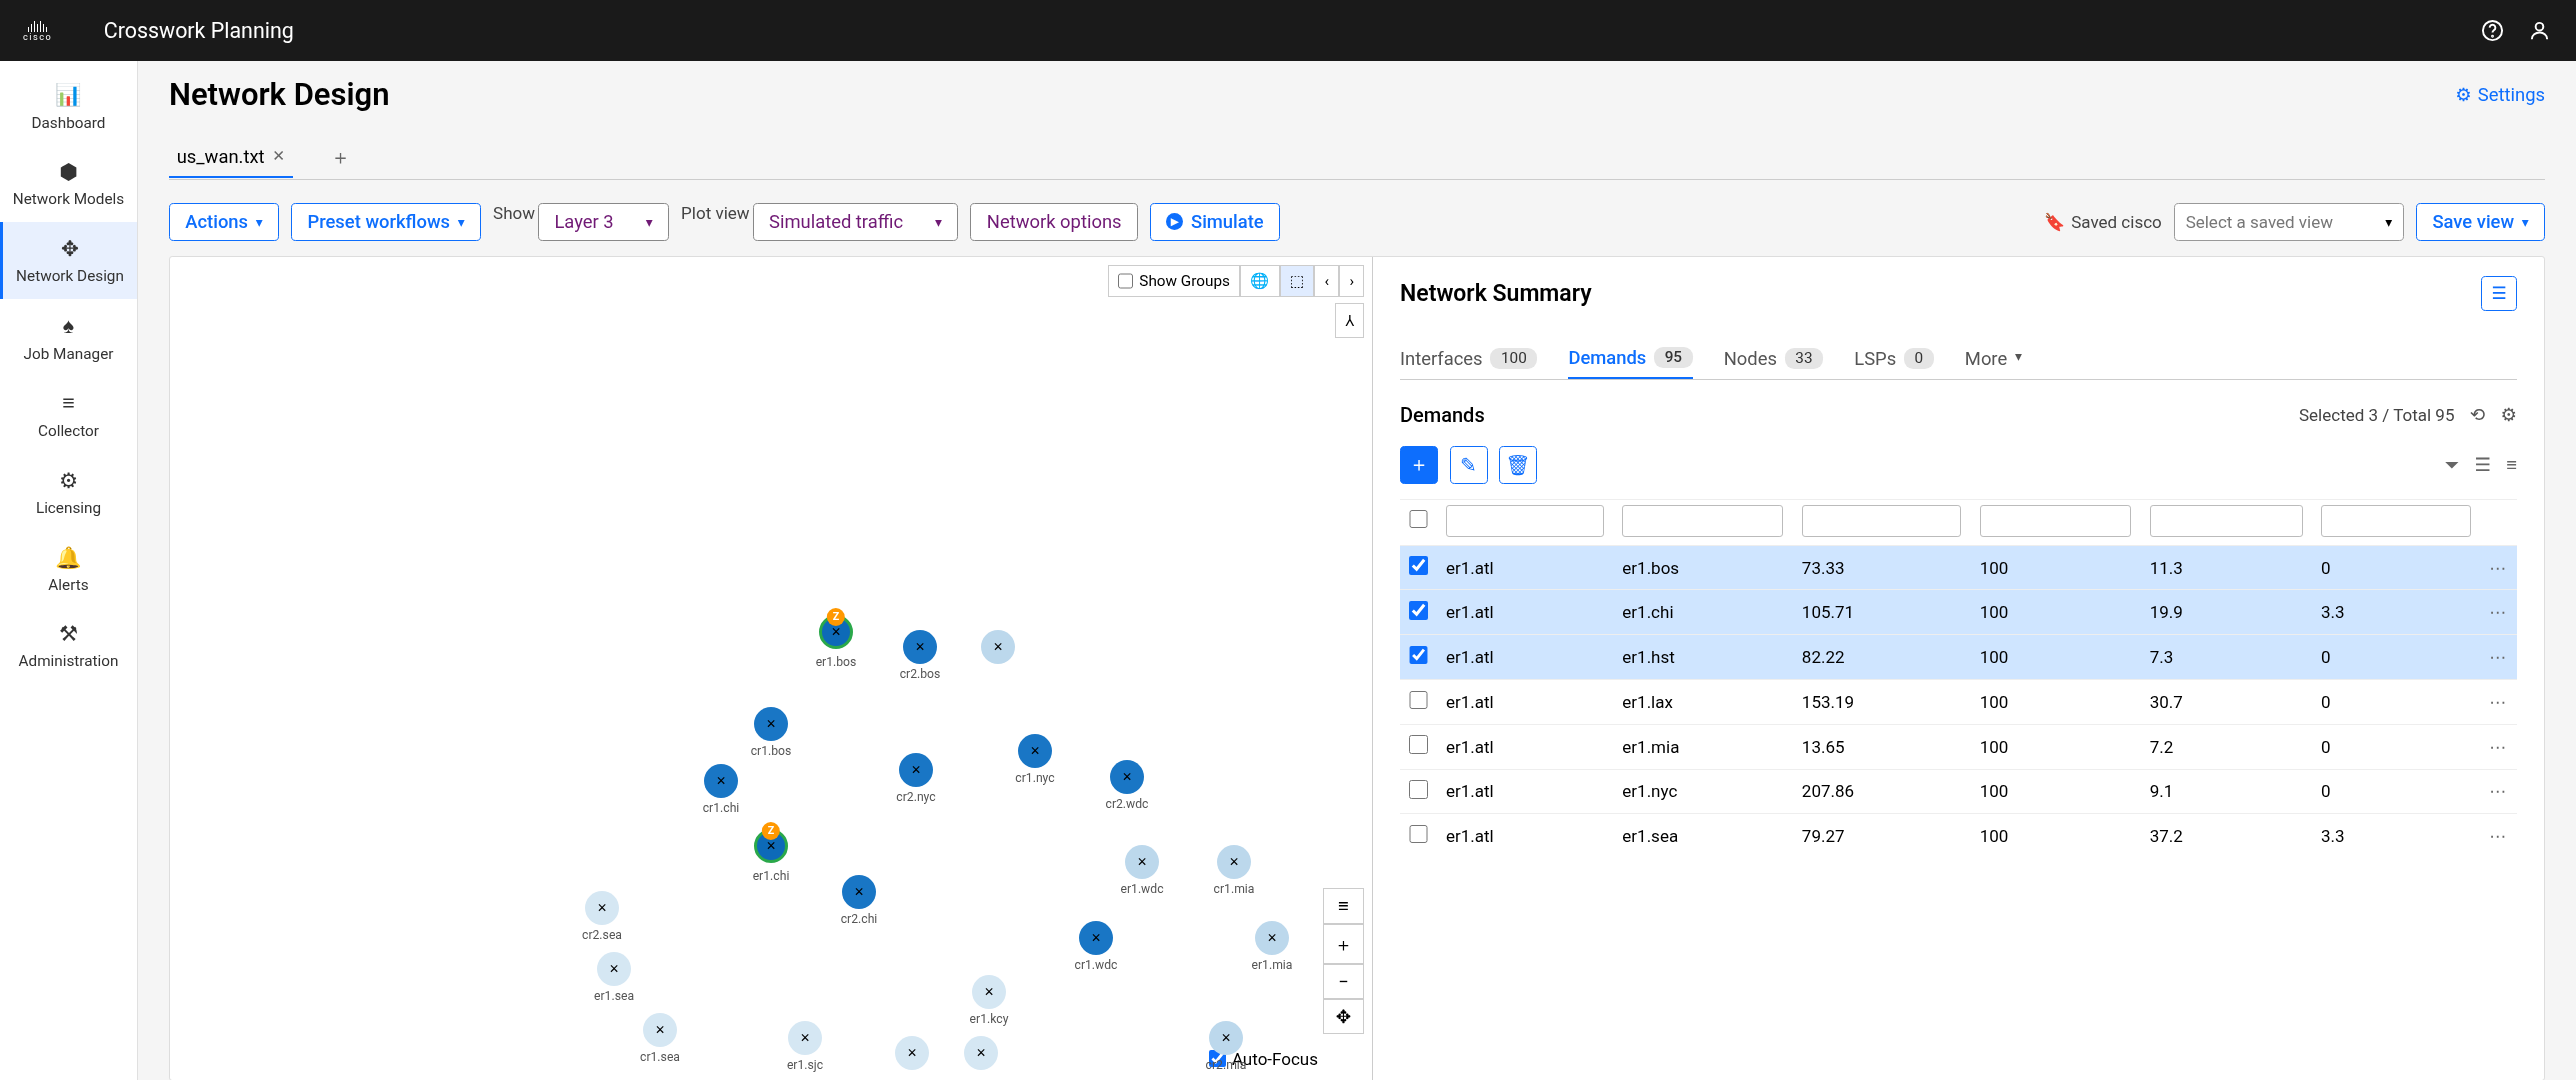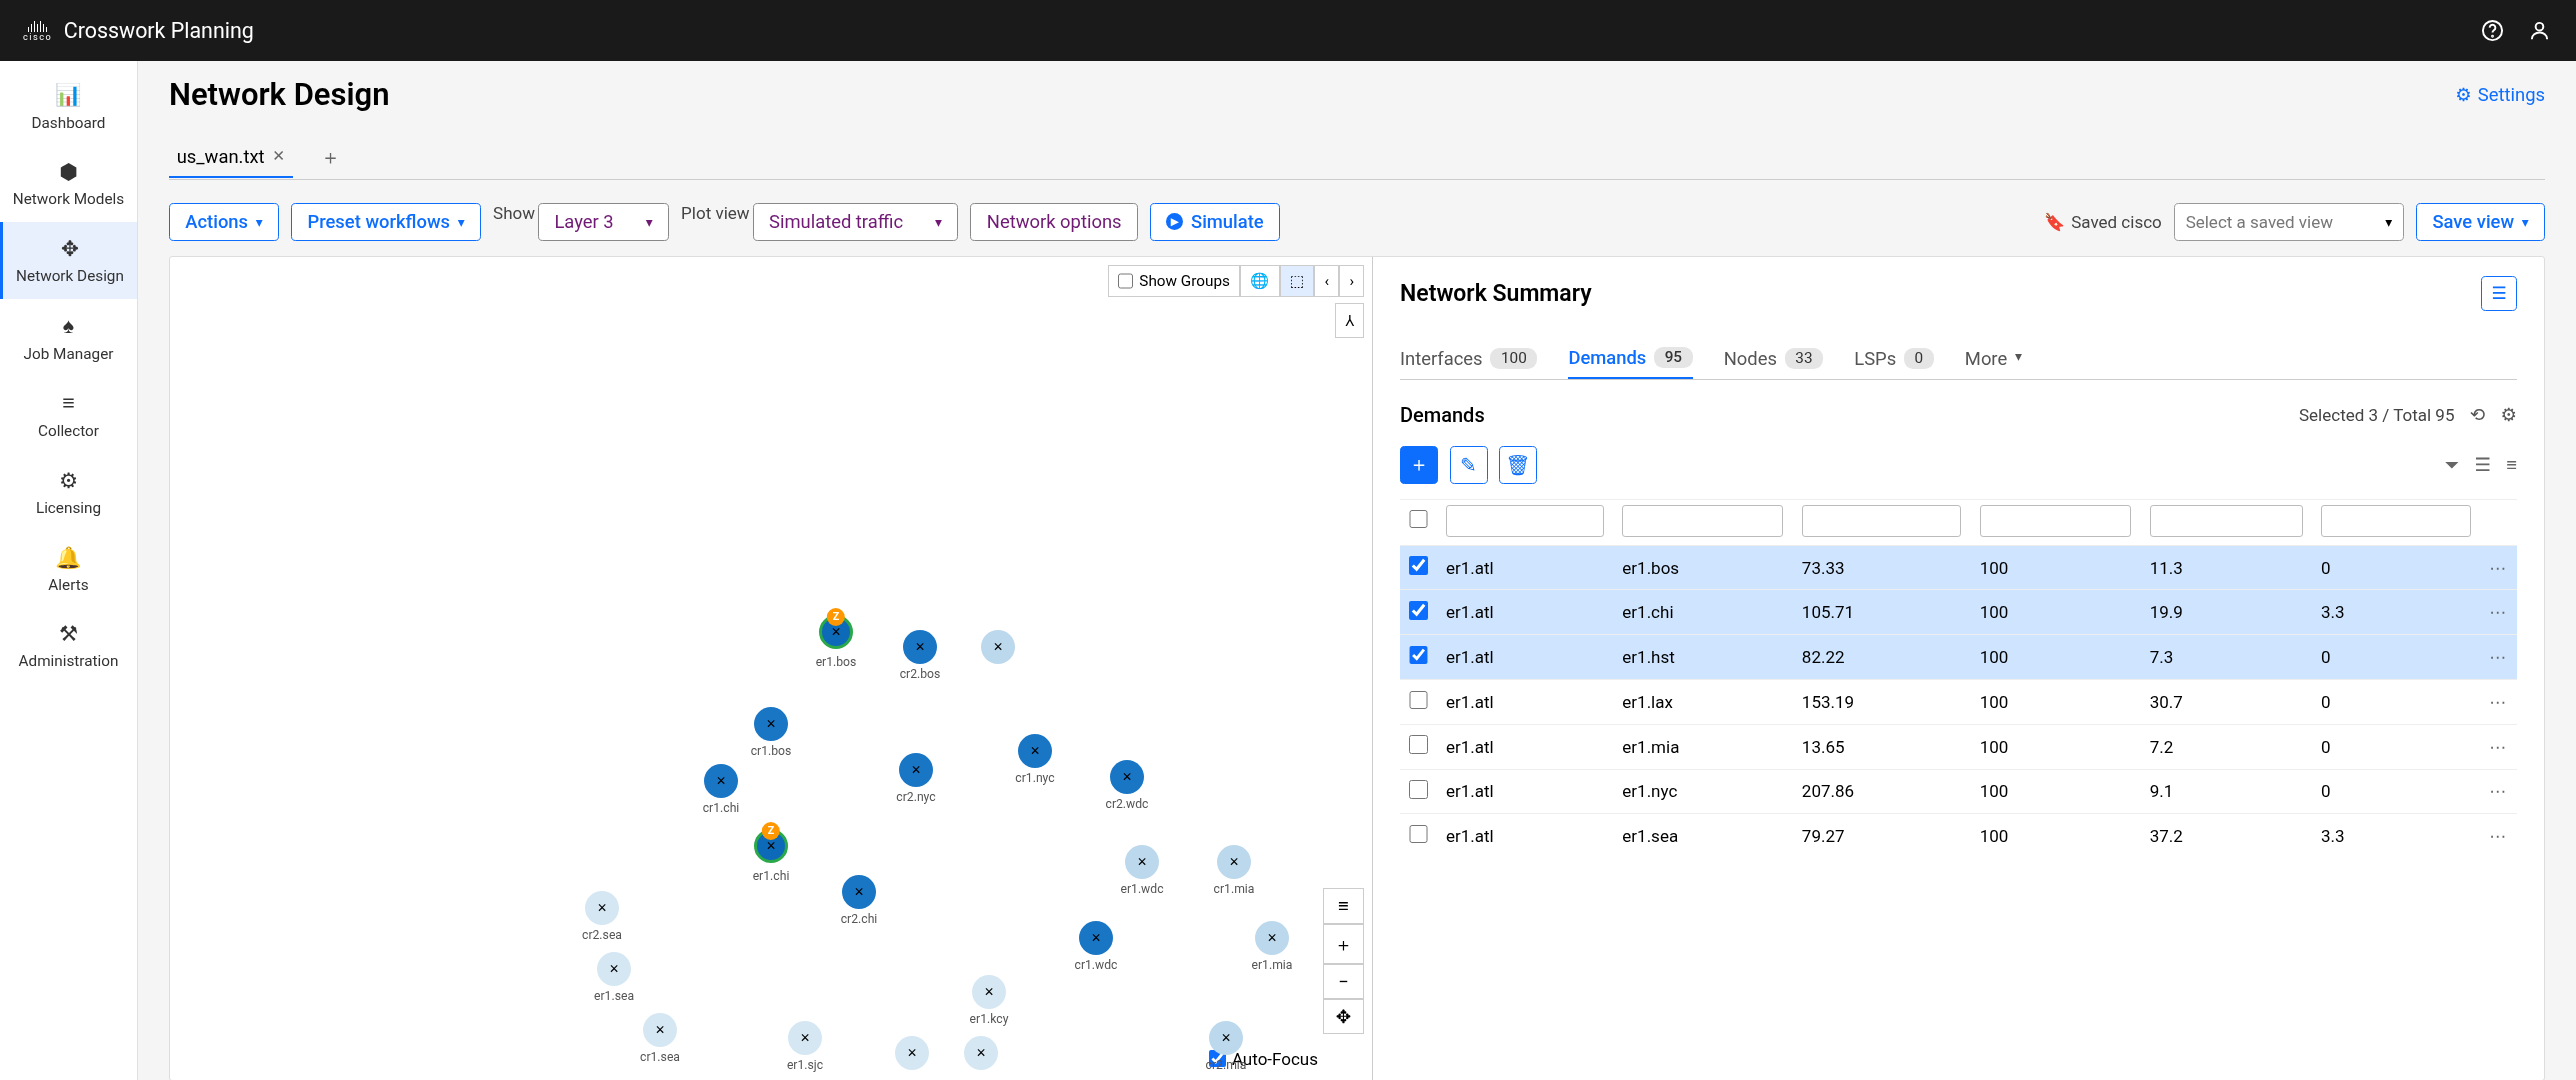--- a/index.html
+++ b/index.html
@@ -2,37 +2,37 @@
 <html style="font-size:12.2px"><head>
 <meta charset="utf-8">
 <style>
 * { box-sizing: border-box; margin: 0; padding: 0; font-family: -apple-system, BlinkMacSystemFont, "Segoe UI", Roboto, Helvetica, Arial, sans-serif; }
 body { background: #f5f5f5; overflow: hidden; width: 2576px; height: 1081px; }
 .topbar { background: #1a1a1a; height: 61px; display: flex; align-items: center; padding: 0 23px; justify-content: space-between; }
 .topbar-left { display: flex; align-items: center; gap: 11.5px; }
 .cisco-logo { color: #fff; font-size: 15.3px; letter-spacing: 1.5px; display:flex; flex-direction:column; align-items:center; line-height:1;text-align:center;}
 .cisco-bars {display:flex; gap:1.5px; align-items:flex-end; height:12.2px;}
 .cisco-bars span{width:1.5px;background:#fff;}
-.app-title { color: #fff; font-size: 21.4px; font-weight: 400; }
+.app-title { color: #fff; font-size: 21.4px; font-weight: 400; margin-left: 40px; }
 .topbar-right { display: flex; gap: 19px; align-items: center; }
 .topbar-icon { color: #fff; font-size: 21.4px; cursor: pointer; width:27.6px; height:27.6px; display:flex;align-items:center;justify-content:center;}
 
 .main-layout { display: flex; height: calc(100% - 61px); }
 .sidebar { width: 138px; background: #fff; border-right: 0.8px solid #e0e0e0; display: flex; flex-direction: column; padding-top: 7.7px; }
 .sidebar-item { display: flex; flex-direction: column; align-items: center; padding: 13.8px 0; cursor: pointer; gap: 6.1px; }
 .sidebar-item.active { background: #e8f0fe; border-left: 3.1px solid #0d6efd; }
 .sidebar-icon { font-size: 21.4px; color: #333; }
 .sidebar-label { font-size: 15.3px; color: #333; }
 
 .content { flex: 1; display: flex; flex-direction: column; padding: 15.3px 31px 0 31px; min-width:0;}
 .page-header { display: flex; justify-content: space-between; align-items: center; }
 .page-title { font-size: 31px; font-weight: 600; }
 .settings-link { color: #0d6efd; font-size: 18.4px; display: flex; align-items: center; gap: 6.1px; cursor: pointer; }
 
-.tabs-row { display: flex; align-items: center; gap: 20px; border-bottom: 0.8px solid #ccc; margin-top: 23px; }
+.tabs-row { display: flex; align-items: center; gap: 30px; border-bottom: 0.8px solid #ccc; margin-top: 23px; }
 .file-tab { display: flex; align-items: center; gap: 7.7px; padding: 9.2px 7.7px; border-bottom: 2.3px solid #0d6efd; font-size: 18.4px; }
 .tab-close { cursor: pointer; color: #666; font-size:15.3px;}
 .tab-add { cursor: pointer; color: #666; font-size: 20px; padding:7.7px;}
 
 .toolbar { display: flex; align-items: flex-end; gap: 12.2px; margin-top: 23px; justify-content: space-between; }
 .toolbar-left { display: flex; align-items: flex-end; gap: 12.2px; }
 .toolbar-right { display: flex; align-items: center; gap: 12.2px; }
 .tb-group { display: flex; flex-direction: row; gap: 3.1px; }
 .tb-label { font-size: 17px; color: #444; }
 .btn { border: 1.1px solid #0d6efd; background: #fff; color: #0d6efd; padding: 7.7px 15.3px; border-radius: 4.6px; font-size: 18.4px; cursor: pointer; display: flex; align-items: center; gap: 7.7px; }

